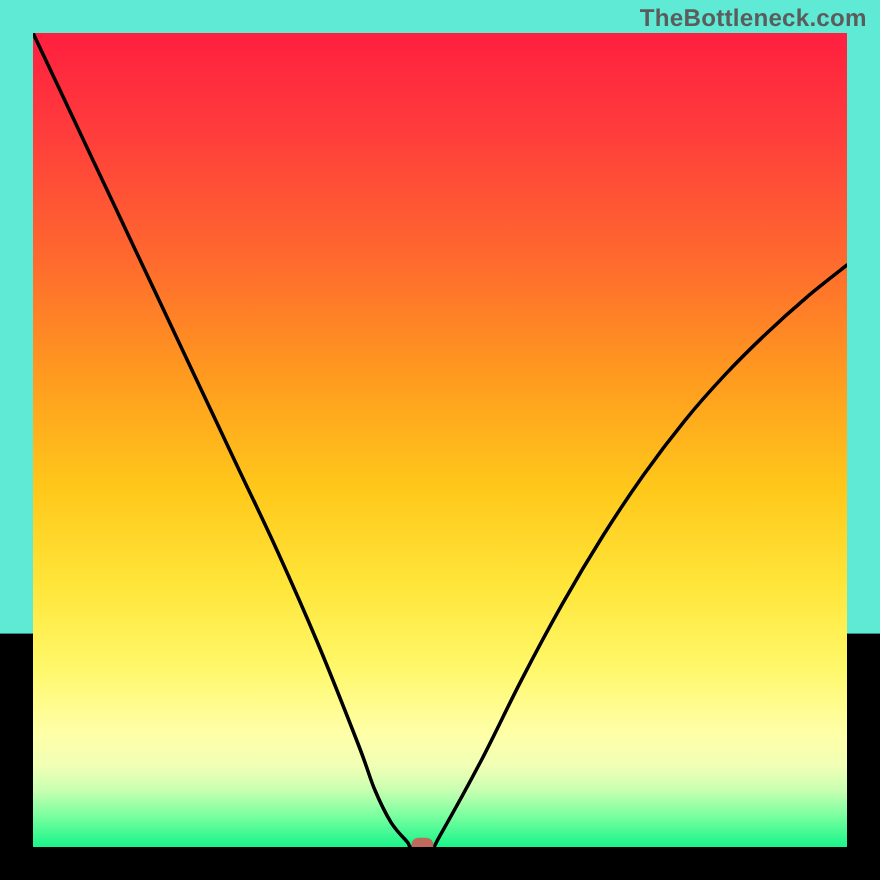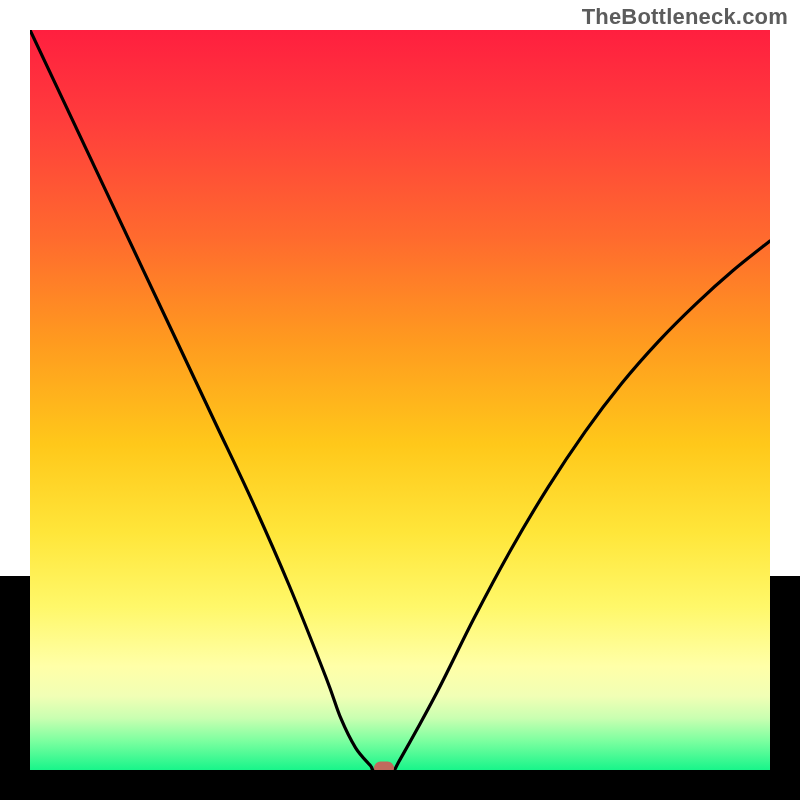--- a/index.html
+++ b/index.html
@@ -8,21 +8,21 @@
     width: 800px;
     height: 800px;
     overflow: hidden;
     background: #000;
     font-family: Arial, Helvetica, sans-serif;
   }
   .frame {
     position: relative;
     width: 800px;
     height: 576px;
-    background: #ffffff;
+    background: #5eead4;
   }
   .watermark {
     position: absolute;
     top: 4px;
     right: 12px;
     color: #5c5c5c;
     font-size: 22px;
     font-weight: 600;
     letter-spacing: 0.2px;
     z-index: 5;

